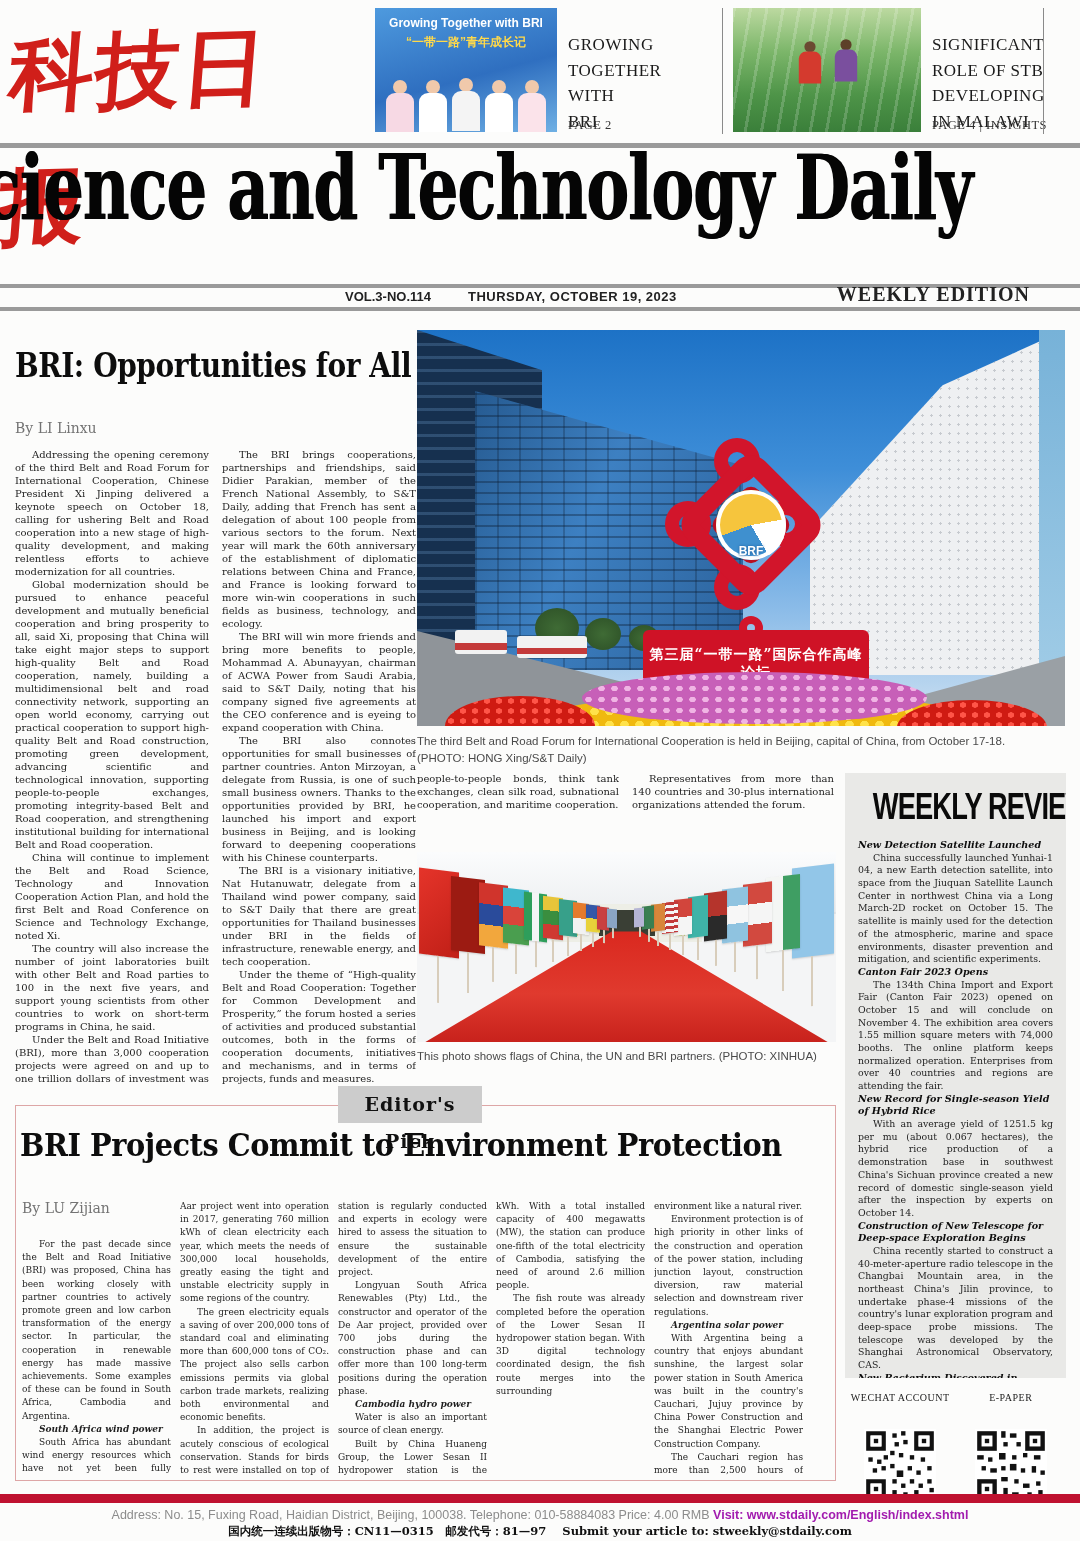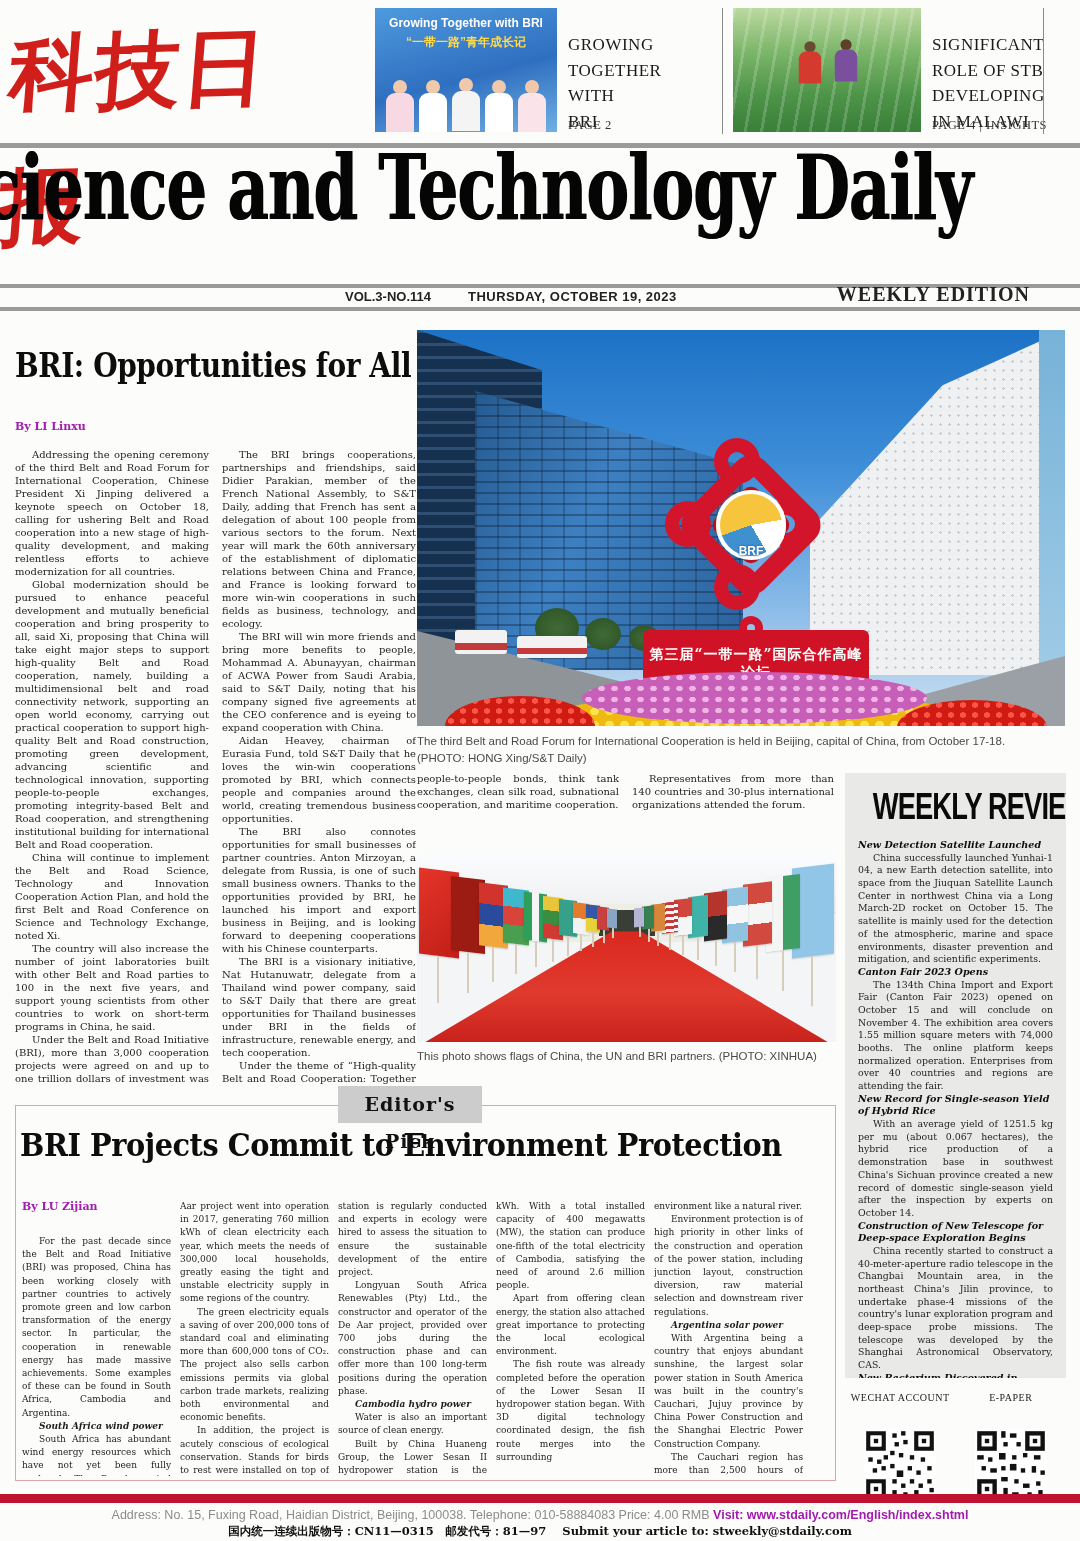--- a/index.html
+++ b/index.html
@@ -38,21 +38,21 @@
                    transform:scale(1,1.4); text-shadow:1px 0 0 #000; color:#050505; white-space:nowrap; }
   .rule2 { left:0; top:284px; width:1080px; height:4px; background:#9a9a9a; }
   .rule3 { left:0; top:307px; width:1080px; height:4px; background:#9a9a9a; }
   .vol   { left:345px; top:289px; font-family:"Liberation Sans",sans-serif; font-weight:bold; font-size:13px; }
   .date  { left:468px; top:289px; font-family:"Liberation Sans",sans-serif; font-weight:bold; font-size:13px; letter-spacing:.5px; }
   .edition { right:50px; top:283px; font-family:"Liberation Serif",serif; font-weight:bold; font-size:20px; letter-spacing:1px; }
 
   
   .headline1 { left:15px; top:346px; width:480px; font-weight:bold; font-size:33px; letter-spacing:-.5px;
                transform:scaleX(.85); transform-origin:left; white-space:nowrap; color:#0d0d0d; }
-  .byline { font-weight:bold; font-size:11px; color:#a21caf; }
+  .byline { font-weight:normal; font-size:14px; color:#737373; }
   .byline1 { left:15px; top:420px; }
   .coltext p { font-size:10px; line-height:13px; text-align:justify; text-indent:17px; margin:0; color:#1e1e1e; }
   .coltext p.noindent { text-indent:0; }
   .subhead { font-weight:bold; font-style:italic; }
   .a1col { top:448px; width:194px; height:638px; overflow:hidden; }
   .a1c1 { left:15px; } .a1c2 { left:222px; }
 
   
   .photo1 { left:417px; top:330px; width:648px; height:396px; overflow:hidden; background:#9cc6ea; }
   .p1-sky { position:absolute; inset:0; background:linear-gradient(180deg,#1d72c6 0%,#3e8ed8 35%,#8abbe8 70%,#cfe2f2 100%); }
@@ -233,21 +233,20 @@
     <p>Addressing the opening ceremony of the third Belt and Road Forum for International Cooperation, Chinese President Xi Jinping delivered a keynote speech on October 18, calling for ushering Belt and Road cooperation into a new stage of high-quality development, and making relentless efforts to achieve modernization for all countries.</p>
     <p>Global modernization should be pursued to enhance peaceful development and mutually beneficial cooperation and bring prosperity to all, said Xi, proposing that China will take eight major steps to support high-quality Belt and Road cooperation, namely, building a multidimensional belt and road connectivity network, supporting an open world economy, carrying out practical cooperation to support high-quality Belt and Road construction, promoting green development, advancing scientific and technological innovation, supporting people-to-people exchanges, promoting integrity-based Belt and Road cooperation, and strengthening institutional building for international Belt and Road cooperation.</p>
     <p>China will continue to implement the Belt and Road Science, Technology and Innovation Cooperation Action Plan, and hold the first Belt and Road Conference on Science and Technology Exchange, noted Xi.</p>
     <p>The country will also increase the number of joint laboratories built with other Belt and Road parties to 100 in the next five years, and support young scientists from other countries to work on short-term programs in China, he said.</p>
     <p>Under the Belt and Road Initiative (BRI), more than 3,000 cooperation projects were agreed on and up to one trillion dollars of investment was mobilized, according to official statistics.</p>
 
   </div>
   <div class="abs coltext a1col a1c2">
     <p>The BRI brings cooperations, partnerships and friendships, said Didier Parakian, member of the French National Assembly, to S&amp;T Daily, adding that French has sent a delegation of about 100 people from various sectors to the forum. Next year will mark the 60th anniversary of the establishment of diplomatic relations between China and France, and France is looking forward to more win-win cooperations in such fields as business, technology, and ecology.</p>
     <p>The BRI will win more friends and bring more benefits to people, Mohammad A. Abunayyan, chairman of ACWA Power from Saudi Arabia, said to S&amp;T Daily, noting that his company signed five agreements at the CEO conference and is eyeing to expand cooperation with China.</p>
-    <p>Aidan Heavey, chairman of Eurasia Fund, told S&amp;T Daily that he loves the win-win cooperations promoted by BRI, which connects people and companies around the world, creating tremendous business opportunities.</p>
     <p>The BRI also connotes opportunities for small businesses of partner countries. Anton Mirzoyan, a delegate from Russia, is one of such small business owners. Thanks to the opportunities provided by BRI, he launched his import and export business in Beijing, and is looking forward to deepening cooperations with his Chinese counterparts.</p>
     <p>The BRI is a visionary initiative, Nat Hutanuwatr, delegate from a Thailand wind power company, said to S&amp;T Daily that there are great opportunities for Thailand businesses under BRI in the fields of infrastructure, renewable energy, and tech cooperation.</p>
     <p>Under the theme of “High-quality Belt and Road Cooperation: Together for Common Development and Prosperity,” the forum hosted a series of activities and produced substantial outcomes, both in the forms of cooperation documents, initiatives and mechanisms, and in terms of projects, funds and measures.</p>
 
   </div>
 
   <div class="abs photo1">
     <div class="p1-sky"></div>
     <div class="b1"></div>
     <div class="b2"></div>
@@ -458,21 +457,20 @@
   <div class="abs coltext ep-col epc3">
     <p class="noindent">station is regularly conducted and experts in ecology were hired to assess the situation to ensure the sustainable development of the entire project.</p>
     <p>Longyuan South Africa Renewables (Pty) Ltd., the constructor and operator of the De Aar project, provided over 700 jobs during the construction phase and can offer more than 100 long-term positions during the operation phase.</p>
     <p class="subhead">Cambodia hydro power</p>
     <p>Water is also an important source of clean energy.</p>
     <p>Built by China Huaneng Group, the Lower Sesan II hydropower station is the largest hydropower station in Cambodia, and the dam has a length of 6,500 meters, one of the longest in Asia.</p>
 
   </div>
   <div class="abs coltext ep-col epc4">
     <p class="noindent">kWh. With a total installed capacity of 400 megawatts (MW), the station can produce one-fifth of the total electricity of Cambodia, satisfying the need of around 2.6 million people.</p>
-    <p>Apart from offering clean energy, the station also attached great importance to protecting the local ecological environment.</p>
     <p>The fish route was already completed before the operation of the Lower Sesan II hydropower station began. With 3D digital technology coordinated design, the fish route merges into the surrounding</p>
   </div>
   <div class="abs coltext ep-col epc5">
     <p class="noindent">environment like a natural river.</p>
     <p>Environment protection is of high priority in other links of the construction and operation of the power station, including junction layout, construction diversion, raw material selection and downstream river regulations.</p>
     <p class="subhead">Argentina solar power</p>
     <p>With Argentina being a country that enjoys abundant sunshine, the largest solar power station in South America was built in the country's Cauchari, Jujuy province by China Power Construction and the Shanghai Electric Power Construction Company.</p>
     <p><span>The Cauchari region has more than 2,500 hours of sunlight annually on average, making it one of the most suitable places for photovoltaic (PV) power generation in the world.</span> </p>
   </div>
 

